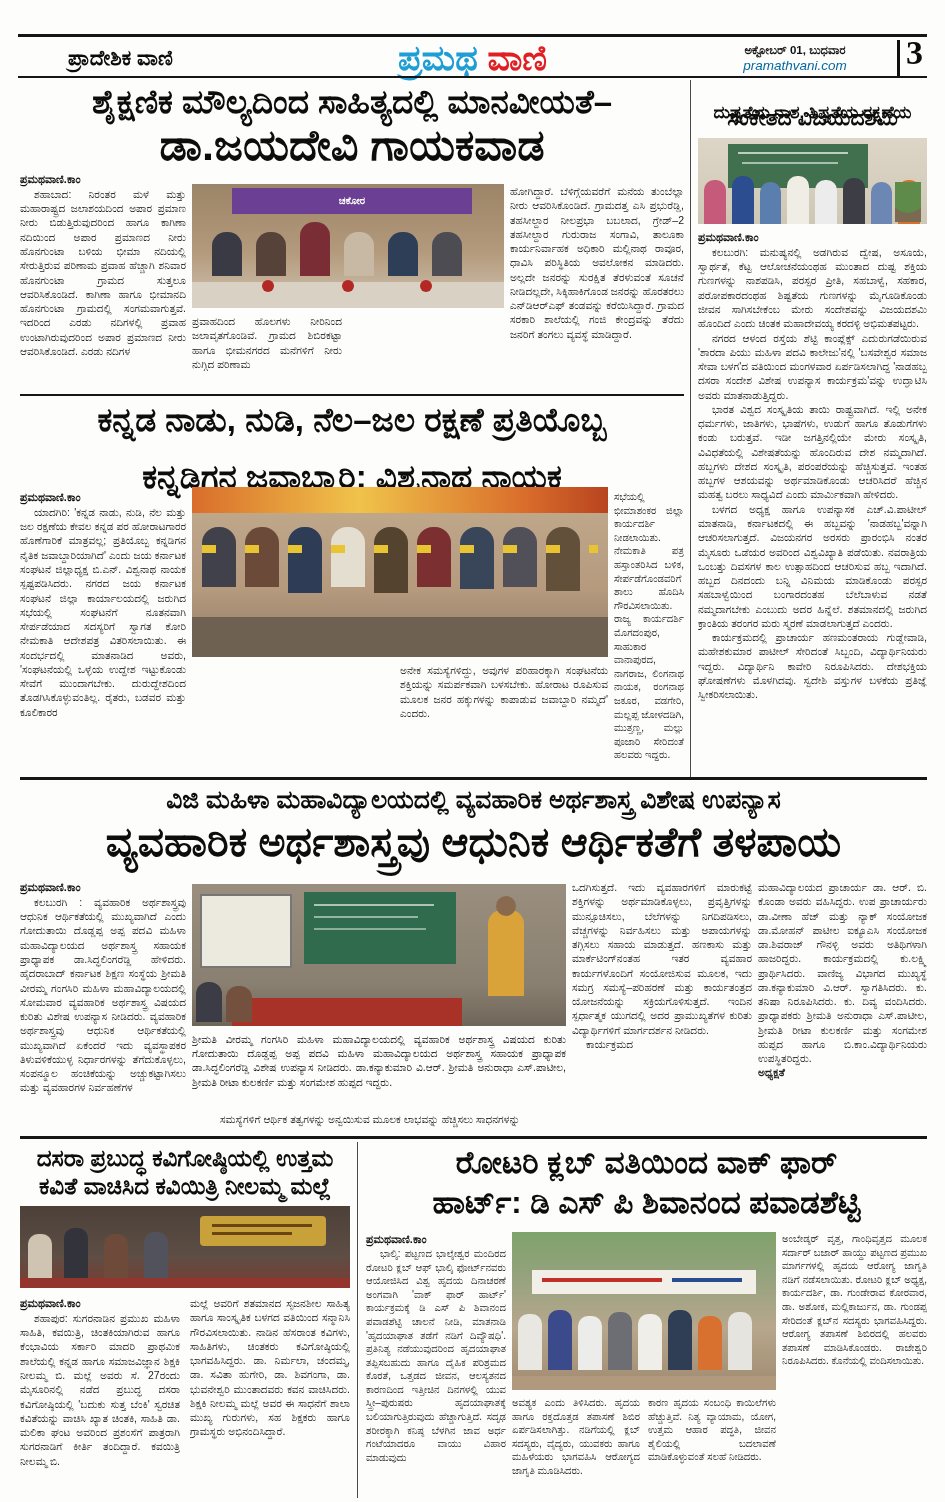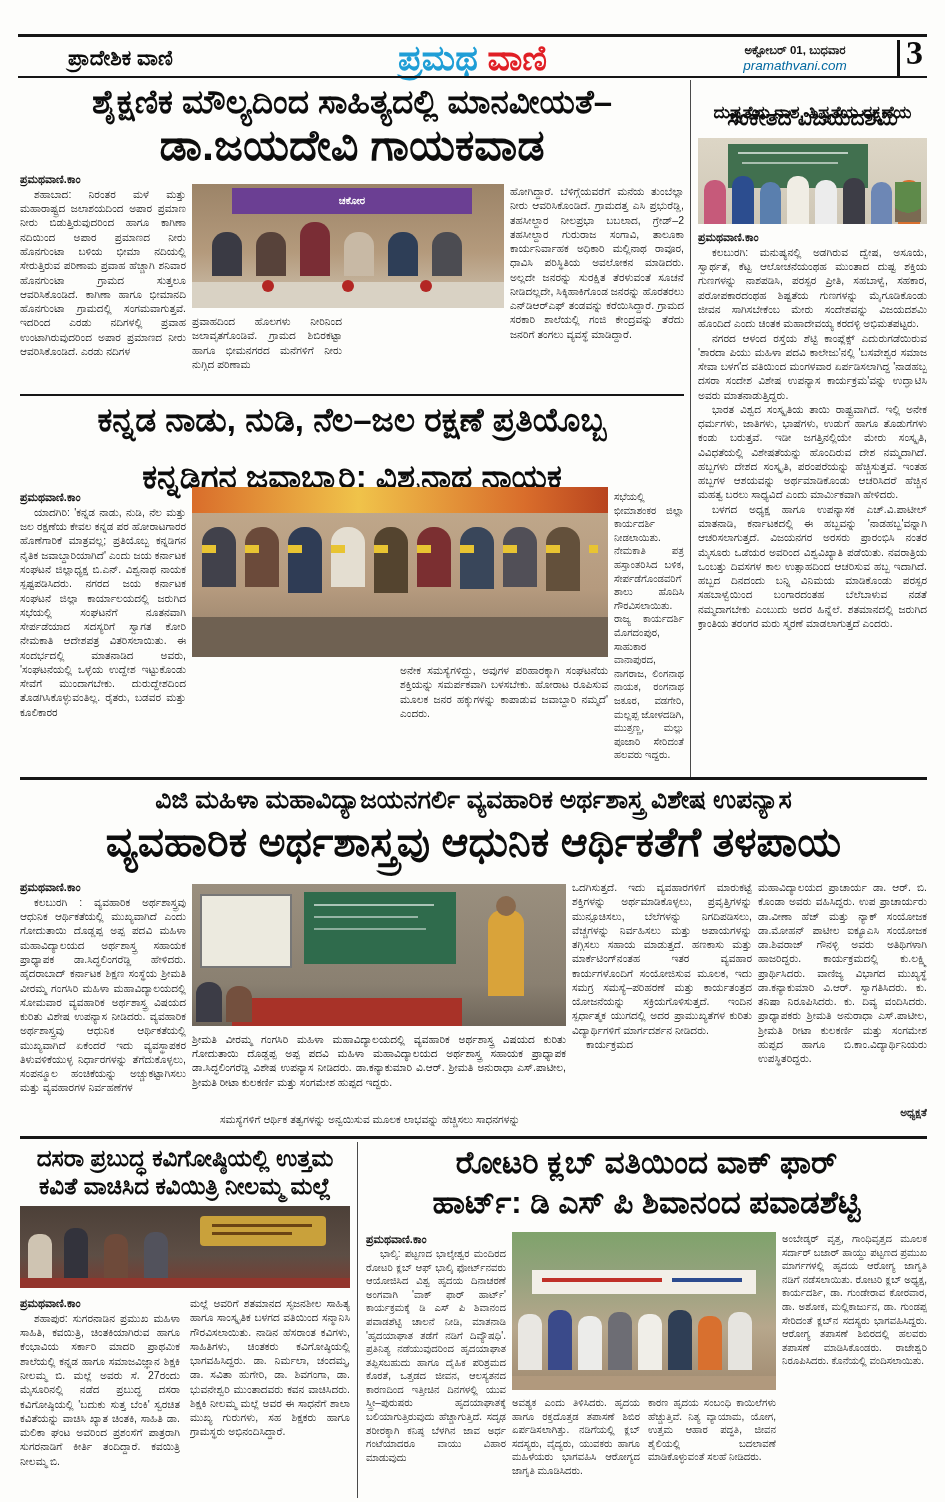--- a/index.html
+++ b/index.html
@@ -9,21 +9,21 @@
   .hrule{position:absolute;background:#161616;height:2px;}
   .vrule{position:absolute;background:#4a4a4a;width:1px;}
   .hl{position:absolute;font-weight:bold;color:#0d0d0d;text-align:center;line-height:1.08;}
   .col{position:absolute;overflow:hidden;font-size:10.5px;line-height:1.36;text-align:justify;color:#222;}
   .byline{font-weight:bold;font-size:11px;text-align:left;margin:0 0 3px 0;color:#111;}
   .col p{margin:0;}
   .col p + p{text-indent:14px;}
   .photo{position:absolute;overflow:hidden;}
   .pd{position:absolute;}
   .caption{position:absolute;overflow:hidden;font-size:10.5px;line-height:1.35;text-align:justify;color:#111;font-weight:500;}
-  .endword{display:block;text-align:right;font-weight:bold;margin-top:40px;}
+  .endword{display:block;font-weight:bold;}
   .mast-left{position:absolute;font-weight:bold;font-size:21px;color:#0b0b0b;}
   .mast-title{position:absolute;font-weight:bold;font-size:35px;text-align:center;}
   .mast-date{position:absolute;font-weight:bold;font-size:11.5px;text-align:center;color:#111;}
   .mast-site{position:absolute;font-size:13.5px;text-align:center;color:#0369a1;font-style:italic;}
   .pagenum{position:absolute;font-weight:bold;font-size:34px;color:#0b0b0b;font-family:"Liberation Serif","DejaVu Serif",serif;}
 </style>
 </head>
 <body>
 
 <div id="page">
@@ -125,24 +125,25 @@
     </div>
     <div class="pd" style="right:6px;top:44px;width:26px;height:40px;background:radial-gradient(circle at 50% 30%,#5e8a4a 0 60%,transparent 61%),linear-gradient(180deg,transparent 50%,#7a6a52 50%);"></div>
   </div>
 
   <div class="col" style="left:698px;top:230px;width:229px;height:542px;font-size:10.5px;">
     <p class="byline">ಪ್ರಮಥವಾಣಿ.ಕಾಂ</p>
     <p>ಕಲಬುರಗಿ: ಮನುಷ್ಯನಲ್ಲಿ ಅಡಗಿರುವ ದ್ವೇಷ, ಅಸೂಯೆ, ಸ್ವಾರ್ಥತೆ, ಕೆಟ್ಟ ಆಲೋಚನೆಯಂಥಹ ಮುಂತಾದ ದುಷ್ಟ ಶಕ್ತಿಯ ಗುಣಗಳನ್ನು ನಾಶಪಡಿಸಿ, ಪರಸ್ಪರ ಪ್ರೀತಿ, ಸಹಬಾಳ್ವೆ, ಸಹಕಾರ, ಪರೋಪಕಾರದಂಥಹ ಶಿಷ್ಟತೆಯ ಗುಣಗಳನ್ನು ಮೈಗೂಡಿಕೊಂಡು ಜೀವನ ಸಾಗಿಸಬೇಕೆಂಬ ಮೇರು ಸಂದೇಶವನ್ನು ವಿಜಯದಶಮಿ ಹೊಂದಿದೆ ಎಂದು ಚಿಂತಕ ಮಹಾದೇವಯ್ಯ ಕರದಳ್ಳಿ ಅಭಿಮತಪಟ್ಟರು.</p>
     <p>ನಗರದ ಆಳಂದ ರಸ್ತೆಯ ಶೆಟ್ಟಿ ಕಾಂಪ್ಲೆಕ್ಸ್ ಎದುರುಗಡೆಯಿರುವ 'ಶಾರದಾ ಪಿಯು ಮಹಿಳಾ ಪದವಿ ಕಾಲೇಜು'ನಲ್ಲಿ 'ಬಸವೇಶ್ವರ ಸಮಾಜ ಸೇವಾ ಬಳಗ'ದ ವತಿಯಿಂದ ಮಂಗಳವಾರ ಏರ್ಪಡಿಸಲಾಗಿದ್ದ 'ನಾಡಹಬ್ಬ ದಸರಾ ಸಂದೇಶ ವಿಶೇಷ ಉಪನ್ಯಾಸ ಕಾರ್ಯಕ್ರಮ'ವನ್ನು ಉದ್ಘಾಟಿಸಿ ಅವರು ಮಾತನಾಡುತ್ತಿದ್ದರು.</p>
     <p>ಭಾರತ ವಿಶ್ವದ ಸಂಸ್ಕೃತಿಯ ತಾಯಿ ರಾಷ್ಟ್ರವಾಗಿದೆ. ಇಲ್ಲಿ ಅನೇಕ ಧರ್ಮಗಳು, ಜಾತಿಗಳು, ಭಾಷೆಗಳು, ಉಡುಗೆ ಹಾಗೂ ತೊಡುಗೆಗಳು ಕಂಡು ಬರುತ್ತವೆ. ಇಡೀ ಜಗತ್ತಿನಲ್ಲಿಯೇ ಮೇರು ಸಂಸ್ಕೃತಿ, ವಿವಿಧತೆಯಲ್ಲಿ ವಿಶೇಷತೆಯನ್ನು ಹೊಂದಿರುವ ದೇಶ ನಮ್ಮದಾಗಿದೆ. ಹಬ್ಬಗಳು ದೇಶದ ಸಂಸ್ಕೃತಿ, ಪರಂಪರೆಯನ್ನು ಹೆಚ್ಚಿಸುತ್ತವೆ. ಇಂತಹ ಹಬ್ಬಗಳ ಆಶಯವನ್ನು ಅರ್ಥಮಾಡಿಕೊಂಡು ಆಚರಿಸಿದರೆ ಹೆಚ್ಚಿನ ಮಹತ್ವ ಬರಲು ಸಾಧ್ಯವಿದೆ ಎಂದು ಮಾರ್ಮಿಕವಾಗಿ ಹೇಳಿದರು.</p>
     <p>ಬಳಗದ ಅಧ್ಯಕ್ಷ ಹಾಗೂ ಉಪನ್ಯಾಸಕ ಎಚ್.ವಿ.ಪಾಟೀಲ್ ಮಾತನಾಡಿ, ಕರ್ನಾಟಕದಲ್ಲಿ ಈ ಹಬ್ಬವನ್ನು 'ನಾಡಹಬ್ಬ'ವನ್ನಾಗಿ ಆಚರಿಸಲಾಗುತ್ತದೆ. ವಿಜಯನಗರ ಅರಸರು ಪ್ರಾರಂಭಿಸಿ ನಂತರ ಮೈಸೂರು ಒಡೆಯರ ಅವರಿಂದ ವಿಶ್ವವಿಖ್ಯಾತಿ ಪಡೆಯಿತು. ನವರಾತ್ರಿಯ ಒಂಬತ್ತು ದಿವಸಗಳ ಕಾಲ ಉತ್ಸಾಹದಿಂದ ಆಚರಿಸುವ ಹಬ್ಬ ಇದಾಗಿದೆ. ಹಬ್ಬದ ದಿನದಂದು ಬನ್ನಿ ವಿನಿಮಯ ಮಾಡಿಕೊಂಡು ಪರಸ್ಪರ ಸಹಬಾಳ್ವೆಯಿಂದ ಬಂಗಾರದಂತಹ ಬೆಲೆಬಾಳುವ ನಡತೆ ನಮ್ಮದಾಗಬೇಕು ಎಂಬುದು ಅದರ ಹಿನ್ನೆಲೆ. ಶತಮಾನದಲ್ಲಿ ಜರುಗಿದ ಕ್ರಾಂತಿಯ ತರಂಗರ ಮರು ಸ್ಮರಣೆ ಮಾಡಲಾಗುತ್ತದೆ ಎಂದರು.</p>
+    <p>ಕಾರ್ಯಕ್ರಮದಲ್ಲಿ ಪ್ರಾಚಾರ್ಯ ಹಣಮಂತರಾಯ ಗುಡ್ಡೇವಾಡಿ, ಮಹೇಶಕುಮಾರ ಪಾಟೀಲ್ ಸೇರಿದಂತೆ ಸಿಬ್ಬಂದಿ, ವಿದ್ಯಾರ್ಥಿನಿಯರು ಇದ್ದರು. ವಿದ್ಯಾರ್ಥಿನಿ ಕಾವೇರಿ ನಿರೂಪಿಸಿದರು. ದೇಶಭಕ್ತಿಯ ಘೋಷಣೆಗಳು ಮೊಳಗಿದವು. ಸ್ವದೇಶಿ ವಸ್ತುಗಳ ಬಳಕೆಯ ಪ್ರತಿಜ್ಞೆ ಸ್ವೀಕರಿಸಲಾಯಿತು.</p>
   </div>
 
   <div class="hrule" style="left:20px;top:777px;width:907px;height:3px;"></div>
-  <div class="hl" style="left:20px;top:786px;width:907px;font-size:25px;">ವಿಜಿ ಮಹಿಳಾ ಮಹಾವಿದ್ಯಾಜಯನಗರ್ಲಿ ವ್ಯವಹಾರಿಕ ಅರ್ಥಶಾಸ್ತ್ರ ವಿಶೇಷ ಉಪನ್ಯಾಸ</div>
+  <div class="hl" style="left:20px;top:786px;width:907px;font-size:25px;">ವಿಜಿ ಮಹಿಳಾ ಮಹಾವಿದ್ಯಾಲಯದಲ್ಲಿ ವ್ಯವಹಾರಿಕ ಅರ್ಥಶಾಸ್ತ್ರ ವಿಶೇಷ ಉಪನ್ಯಾಸ</div>
   <div class="hl" style="left:20px;top:820px;width:907px;font-size:41px;">ವ್ಯವಹಾರಿಕ ಅರ್ಥಶಾಸ್ತ್ರವು ಆಧುನಿಕ ಆರ್ಥಿಕತೆಗೆ ತಳಪಾಯ</div>
 
   <div class="col" style="left:20px;top:880px;width:166px;height:252px;">
     <p class="byline">ಪ್ರಮಥವಾಣಿ.ಕಾಂ</p>
     <p>ಕಲಬುರಗಿ : ವ್ಯವಹಾರಿಕ ಅರ್ಥಶಾಸ್ತ್ರವು ಆಧುನಿಕ ಆರ್ಥಿಕತೆಯಲ್ಲಿ ಮುಖ್ಯವಾಗಿದೆ ಎಂದು ಗೋದುತಾಯಿ ದೊಡ್ಡಪ್ಪ ಅಪ್ಪ ಪದವಿ ಮಹಿಳಾ ಮಹಾವಿದ್ಯಾಲಯದ ಅರ್ಥಶಾಸ್ತ್ರ ಸಹಾಯಕ ಪ್ರಾಧ್ಯಾಪಕ ಡಾ.ಸಿದ್ಧಲಿಂಗರೆಡ್ಡಿ ಹೇಳಿದರು. ಹೈದರಾಬಾದ್ ಕರ್ನಾಟಕ ಶಿಕ್ಷಣ ಸಂಸ್ಥೆಯ ಶ್ರೀಮತಿ ವೀರಮ್ಮ ಗಂಗಸಿರಿ ಮಹಿಳಾ ಮಹಾವಿದ್ಯಾಲಯದಲ್ಲಿ ಸೋಮವಾರ ವ್ಯವಹಾರಿಕ ಅರ್ಥಶಾಸ್ತ್ರ ವಿಷಯದ ಕುರಿತು ವಿಶೇಷ ಉಪನ್ಯಾಸ ನೀಡಿದರು. ವ್ಯವಹಾರಿಕ ಅರ್ಥಶಾಸ್ತ್ರವು ಆಧುನಿಕ ಆರ್ಥಿಕತೆಯಲ್ಲಿ ಮುಖ್ಯವಾಗಿದೆ ಏಕೆಂದರೆ ಇದು ವ್ಯವಸ್ಥಾಪಕರ ತಿಳುವಳಿಕೆಯುಳ್ಳ ನಿರ್ಧಾರಗಳನ್ನು ತೆಗೆದುಕೊಳ್ಳಲು, ಸಂಪನ್ಮೂಲ ಹಂಚಿಕೆಯನ್ನು ಅಚ್ಚುಕಟ್ಟಾಗಿಸಲು ಮತ್ತು ವ್ಯವಹಾರಗಳ ನಿರ್ವಹಣೆಗಳ</p>
   </div>
 
   <div class="photo" style="left:192px;top:884px;width:374px;height:142px;background:linear-gradient(180deg,#9a8f7e 0%,#8a8071 70%,#6f665a 100%);">
     <div class="pd" style="left:8px;top:10px;width:88px;height:70px;background:#eceadf;border:2px solid #777;"></div>
     <div class="pd" style="left:112px;top:8px;width:152px;height:72px;background:#2f6b4c;"></div>

